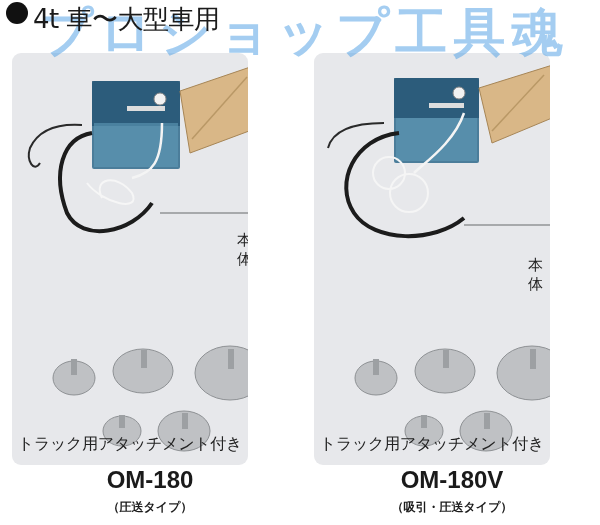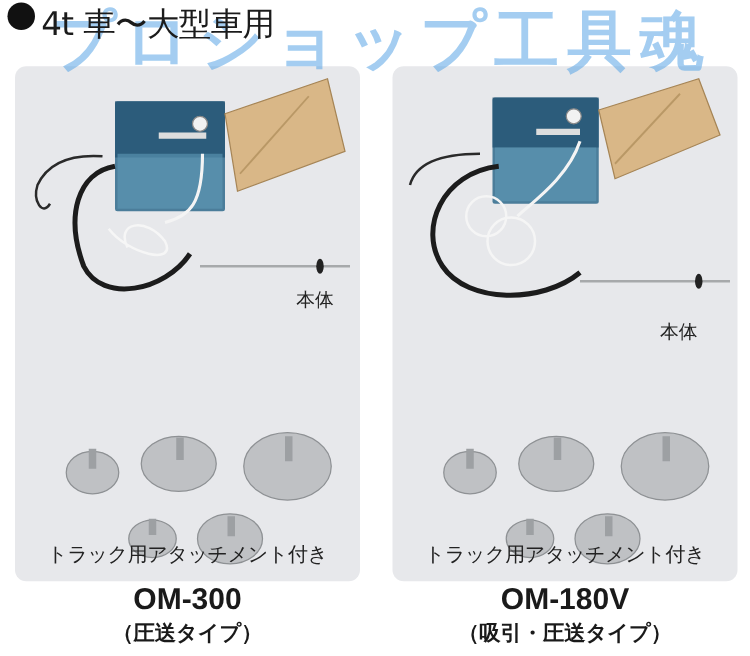--- a/index.html
+++ b/index.html
@@ -14,41 +14,41 @@
   .heading .bullet {
     width: 22px; height: 22px; border-radius: 50%; background: #111; margin-right: 5px; display: inline-block;
   }
   .watermark {
     position: absolute; left: 40px; top: -2px; z-index: 2;
     font-size: 52px; font-weight: 700; color: #5aa6e6; opacity: 0.55;
     letter-spacing: 6px; white-space: nowrap; pointer-events: none;
   }
 
   .panel {
-    position: absolute; top: 53px; width: 276px; height: 412px;
+    position: absolute; top: 53px; width: 236px; height: 412px;
     background: #e7e8eb; border-radius: 9px; overflow: hidden; z-index: 1; padding-left: 17px;
   }
   .panel.left { left: 12px; }
   .panel.right { left: 314px; }
 
   .caption-body {
     position: absolute; font-size: 15px; color: #222;
   }
   .caption-attach {
     position: absolute; left: 0; right: 0; bottom: 10px; text-align: center;
     font-size: 16px; color: #222; letter-spacing: -0.3px; margin-top: 44px;
   }
 
   .model {
     position: absolute; top: 466px; width: 276px; text-align: center; z-index: 1;
   }
   .model.left { left: 12px; }
   .model.right { left: 314px; }
   .model .name { font-family: "Liberation Sans", sans-serif; font-weight: 700; font-size: 24px; line-height: 28px; color: #1a1a1a; }
-  .model .type { font-weight: 700; font-size: 17px; line-height: 26px; color: #1a1a1a; }
+  .model .type { font-weight: 700; font-size: 12px; line-height: 26px; color: #1a1a1a; }
 
   svg { position: absolute; left: 0; top: 0; }
 </style>
 </head>
 <body>
 
 <div class="heading">
   <span class="bullet"></span>
   <span>4t 車〜大型車用</span>
 </div>
@@ -122,19 +122,19 @@
       <rect x="216" y="296" width="6" height="20"></rect>
       <rect x="107" y="362" width="6" height="13"></rect>
       <rect x="170" y="360" width="6" height="16"></rect>
     </g>
   </svg>
   <div class="caption-body" style="left:214px; top:203px;">本体</div>
   <div class="caption-attach">トラック用アタッチメント付き</div>
 </div>
 
 <div class="model left">
-  <div class="name">OM-300</div>
+  <div class="name">OM-180</div>
   <div class="type">（圧送タイプ）</div>
 </div>
 <div class="model right">
   <div class="name">OM-180V</div>
   <div class="type">（吸引・圧送タイプ）</div>
 </div>
 
 </body></html>

